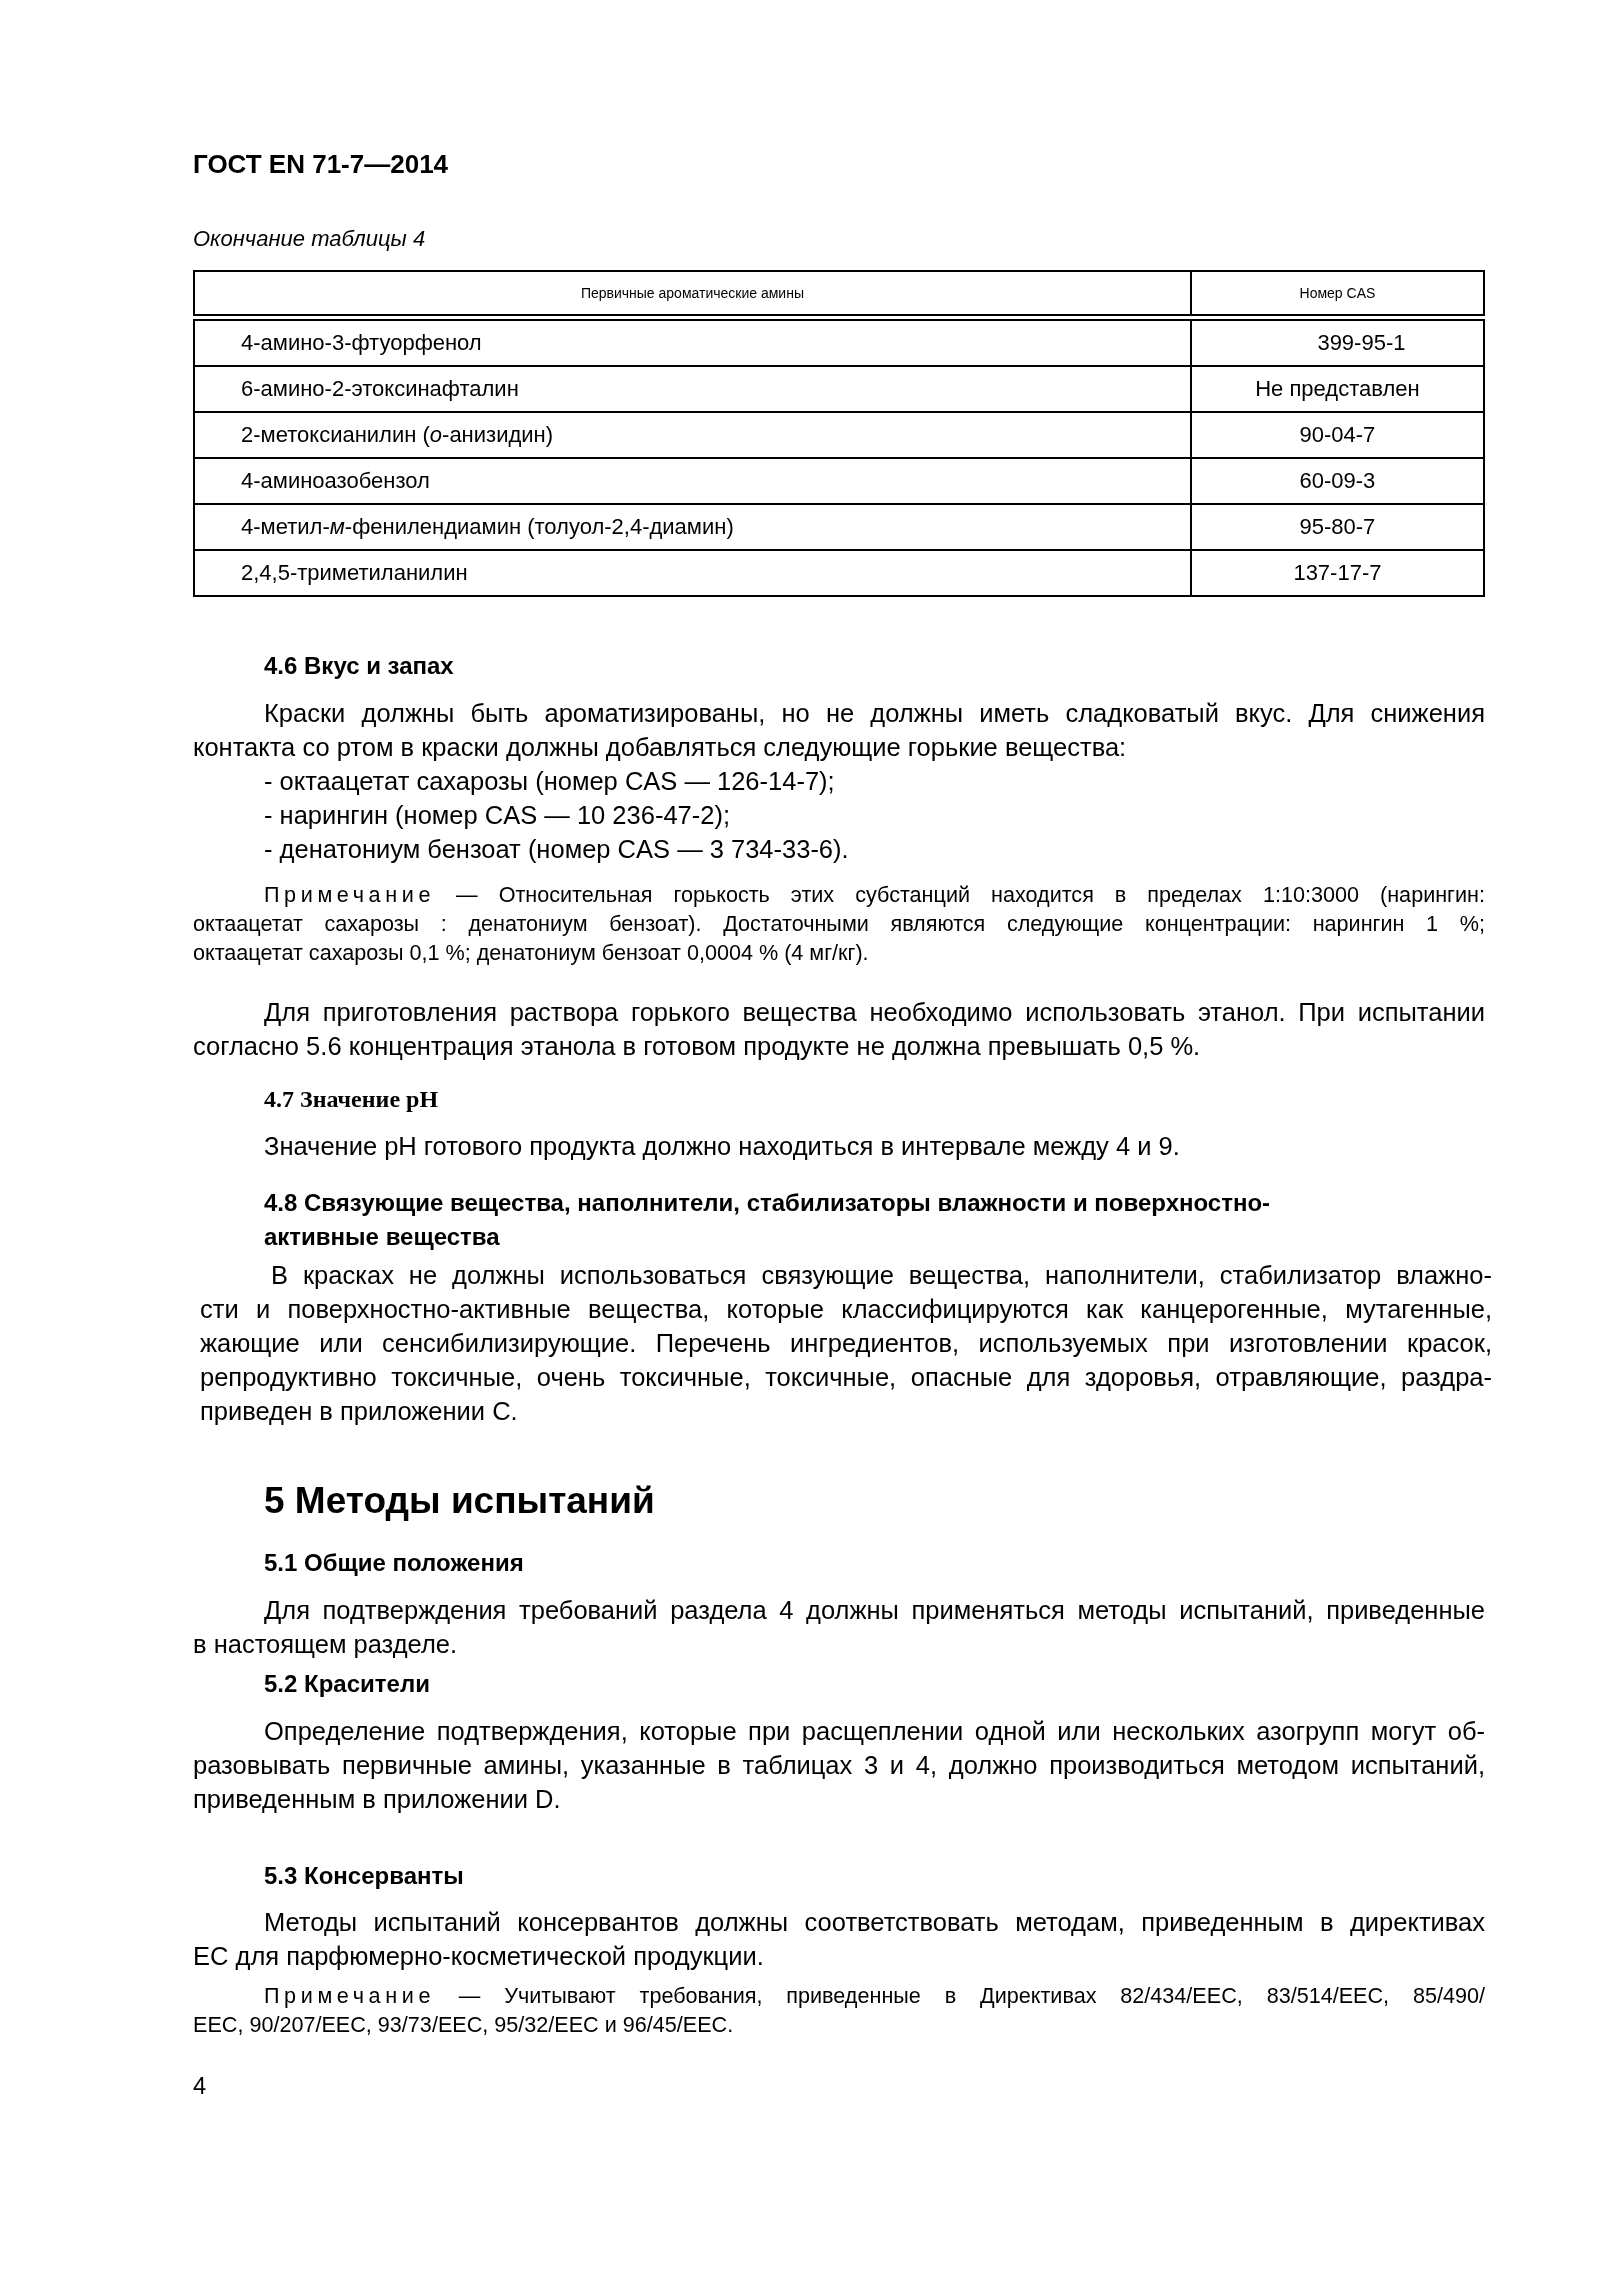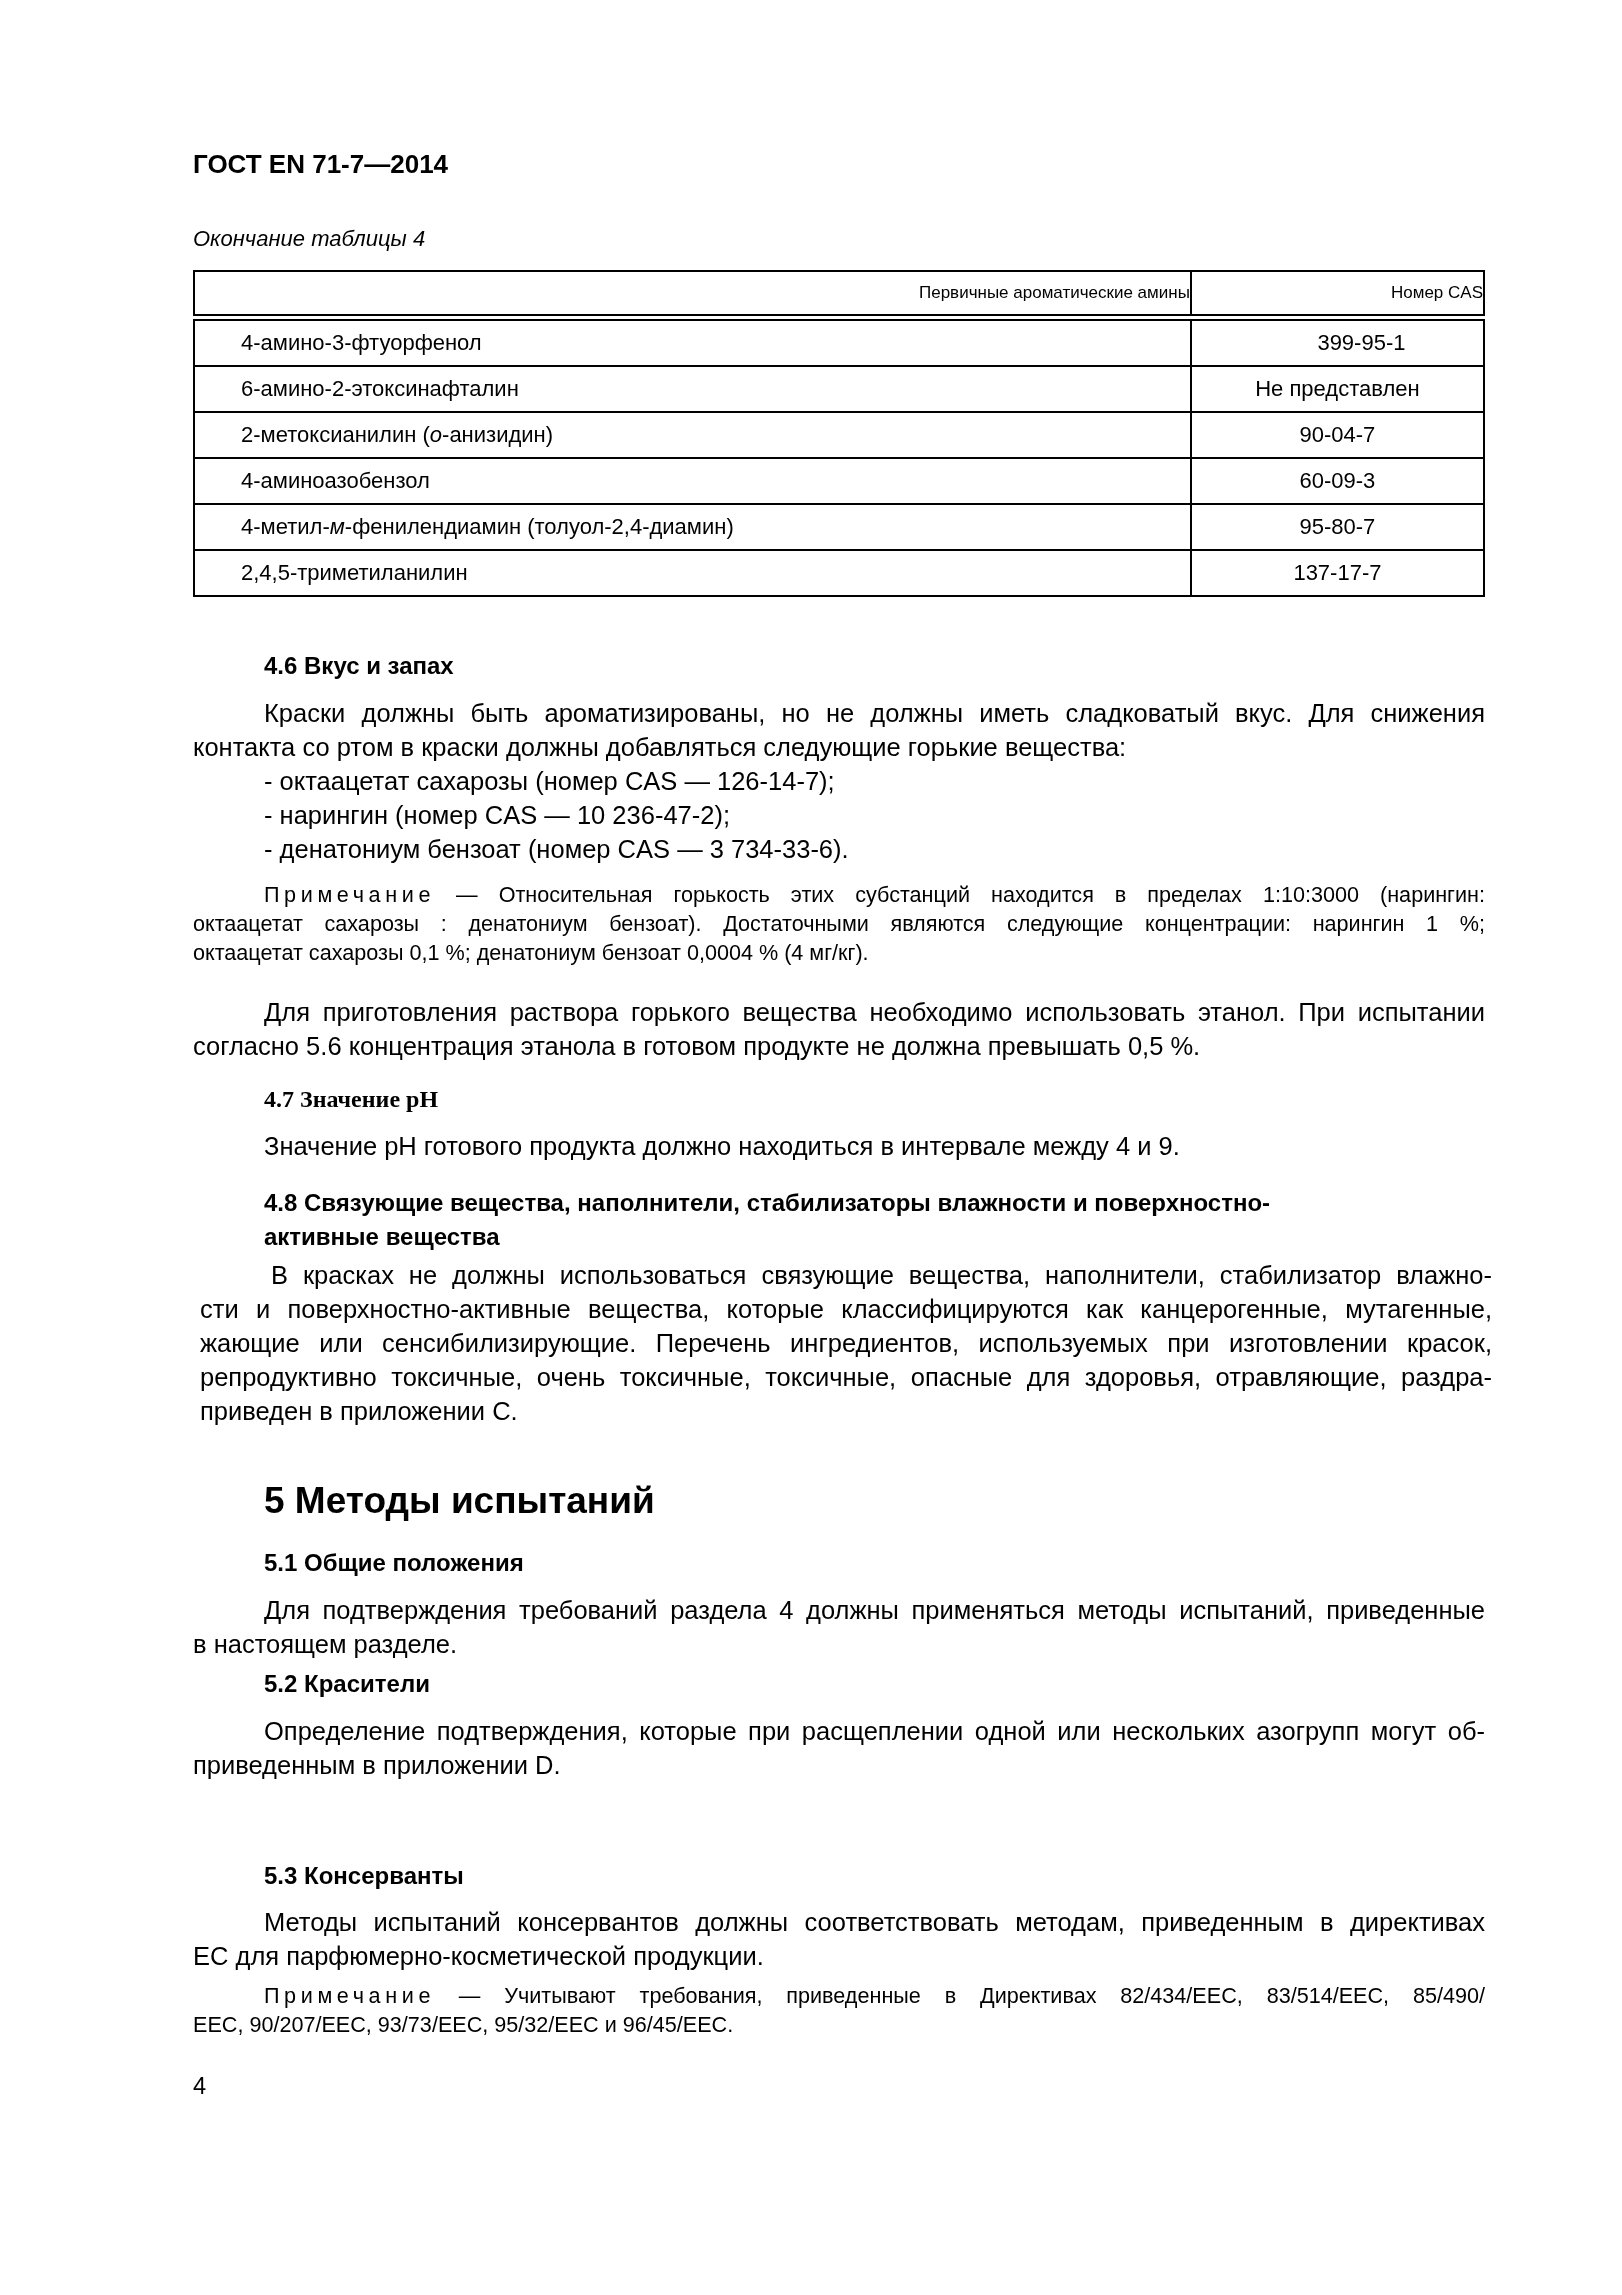--- a/index.html
+++ b/index.html
@@ -3,21 +3,21 @@
 <meta charset="utf-8">
 <style>
   html, body { margin: 0; padding: 0; background: #ffffff; }
   body { width: 1623px; height: 2295px; position: relative; overflow: hidden;
          font-family: "Liberation Sans", sans-serif; color: #000; }
   .abs { position: absolute; }
   .doc-code { left: 193px; top: 149px; font-size: 26px; font-weight: bold; letter-spacing: 0px; }
   .table-caption { left: 193px; top: 226px; font-size: 22px; font-style: italic; }
   .tbl { left: 193px; top: 270px; width: 1292px; border-collapse: collapse; font-size: 22px; }
   .tbl td, .tbl th { border: 2.6px solid #000; padding: 0; height: 44px; font-weight: normal; vertical-align: middle; }
-  .tbl th { height: 42px; font-size: 17px; text-align: right; }
+  .tbl th { height: 42px; font-size: 14px; text-align: center; }
   .tbl thead tr th { border-bottom: 2.6px solid #000; }
   .tbl .dbl td { border-top: 7.9px double #000; padding-left: 48px; }
   .tbl td.name { padding-left: 46px; text-align: left; }
   .tbl td.cas { text-align: center; }
   .col1 { width: 999px; }
   .col2 { width: 292px; }
   .body-text { font-size: 25.5px; line-height: 34px; text-align: justify; }
   .h2 { font-size: 24px; font-weight: bold; }
   .h1 { font-size: 37px; font-weight: bold; }
   .note { font-size: 21.6px; line-height: 29px; text-align: justify; }
@@ -113,20 +113,21 @@
 
 <div class="heading h2" style="top:1549px;">5.1  Общие положения</div>
 <div class="para body-text" style="top:1593px;">
   <div class="indent tj">Для подтверждения требований раздела 4 должны применяться методы испытаний, приведенные</div>
   <div>в настоящем разделе.</div>
 </div>
 
 <div class="heading h2" style="top:1670px;">5.2  Красители</div>
 <div class="para body-text" style="top:1714px;">
   <div class="indent tj">Определение подтверждения, которые при расщеплении одной или нескольких азогрупп могут об-</div>
+  <div class="tj">разовывать первичные амины, указанные в таблицах 3 и 4, должно производиться методом испытаний,</div>
   <div>приведенным в приложении D.</div>
 </div>
 
 <div class="heading h2" style="top:1862px;">5.3  Консерванты</div>
 <div class="para body-text" style="top:1905px;">
   <div class="indent tj">Методы испытаний консервантов должны соответствовать методам, приведенным в директивах</div>
   <div>ЕС для парфюмерно-косметической продукции.</div>
 </div>
 
 <div class="para note" style="top:1981px;">

